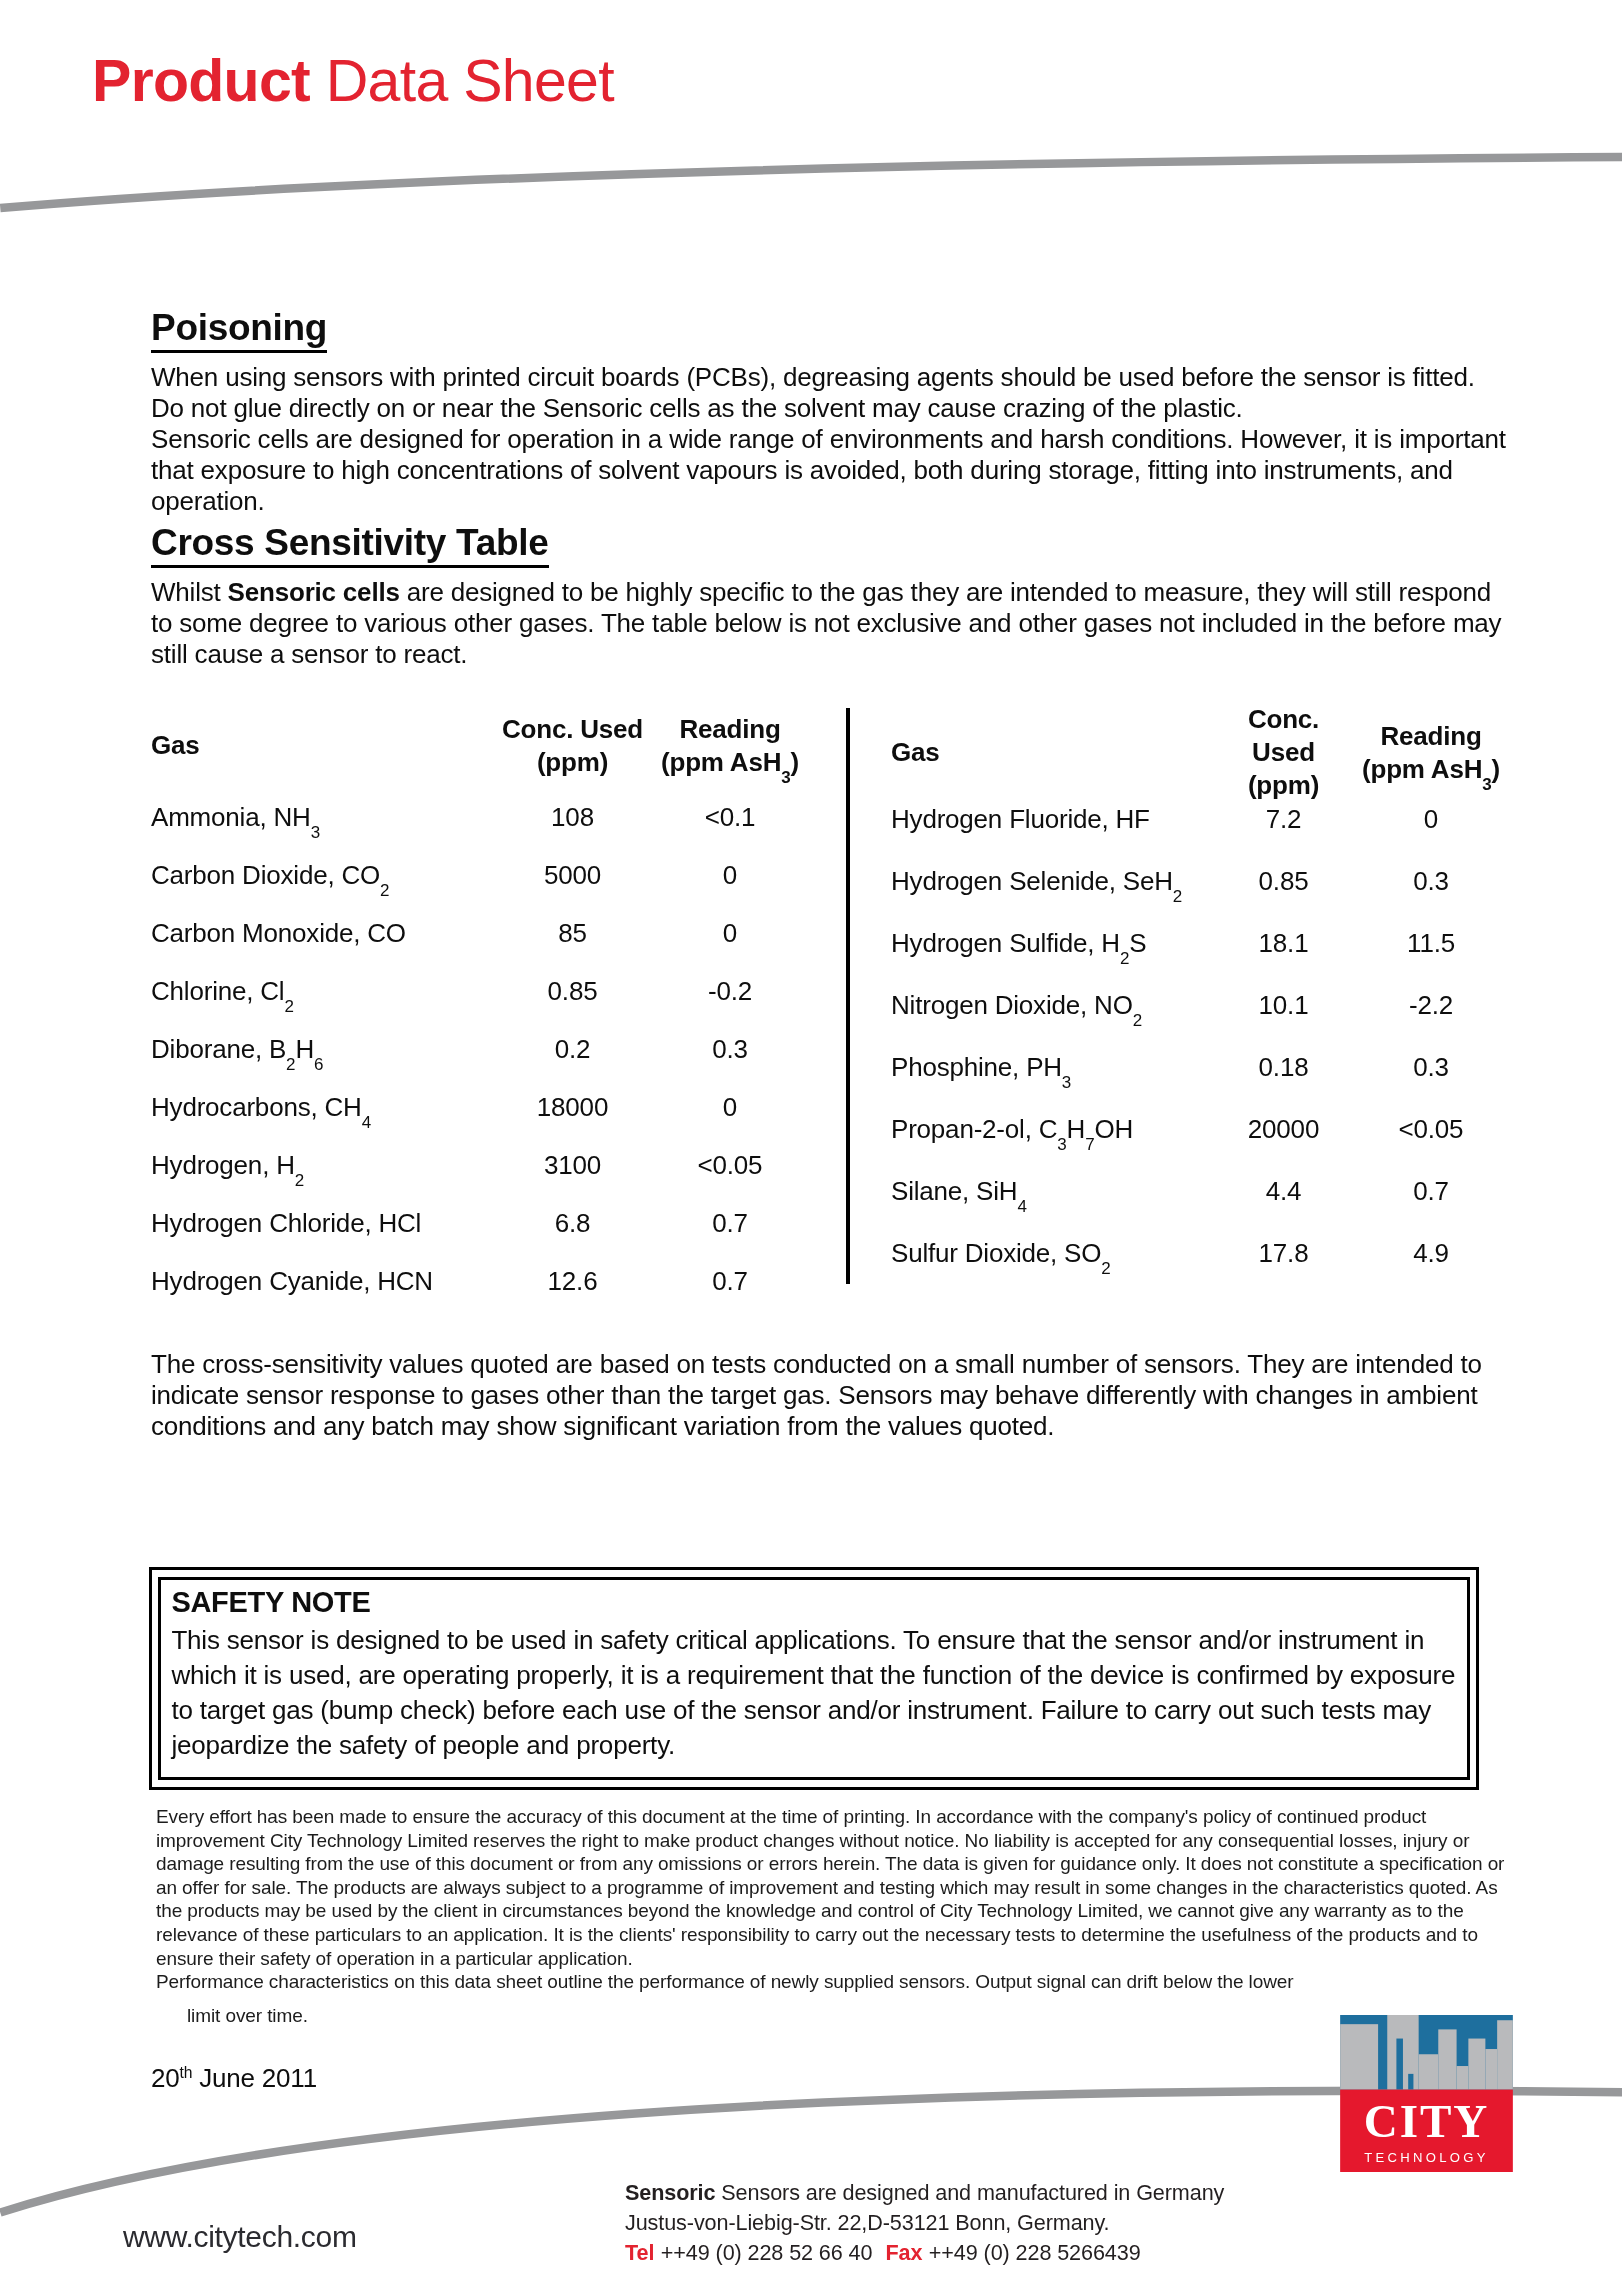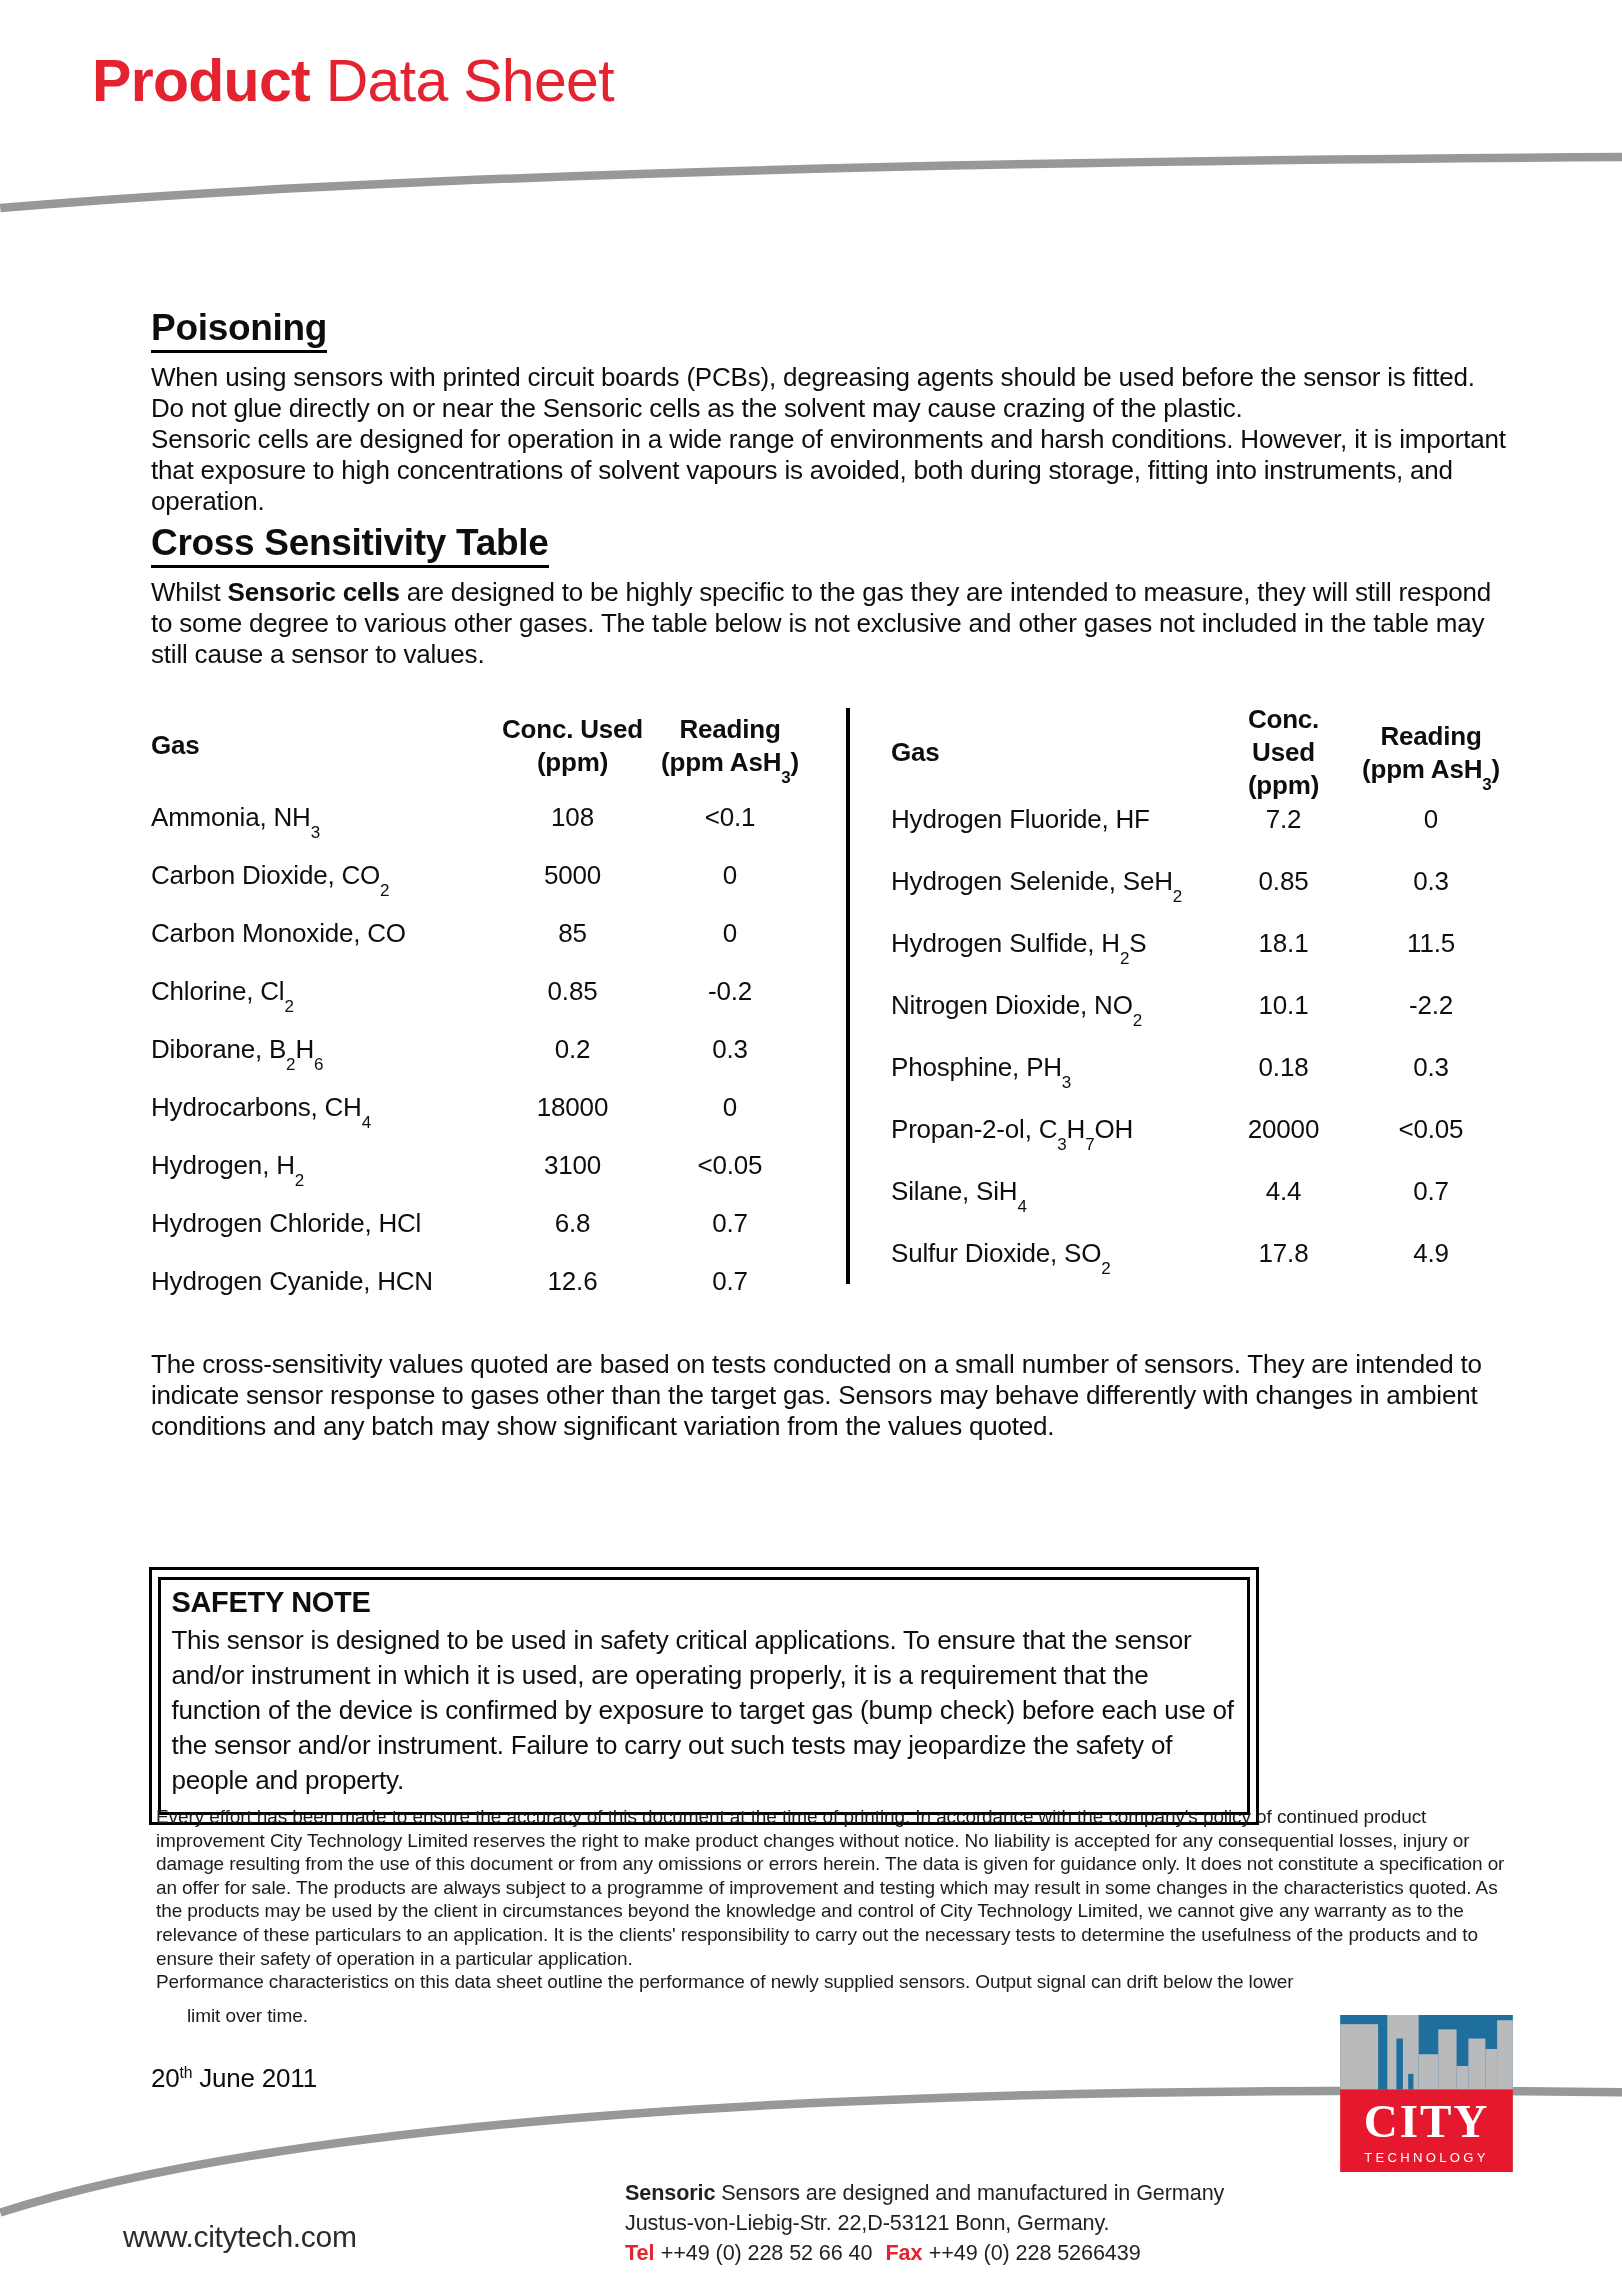--- a/index.html
+++ b/index.html
@@ -29,21 +29,21 @@
   .ctable.left .trow{grid-template-columns:1fr 151px 164px;}
   .ctable.right .trow{grid-template-columns:1fr 131px 164px;}
   .trow .c-num{text-align:center;}
   .trow.thead{font-weight:700;height:85px;line-height:33px;}
   .ctable.left .trow:not(.thead){height:58px;}
   .ctable.right .trow:not(.thead){height:62px;}
   sub{font-size:17px;line-height:0;position:relative;top:6.5px;}
   .divider{position:absolute;left:695px;top:5.2px;width:3.9px;height:576px;background:#000;}
 
   
-  .safety{position:absolute;left:149px;top:1567px;width:1110px;border:3.9px solid #000;padding:6.5px 5.9px;box-sizing:border-box;}
+  .safety{position:absolute;left:149px;top:1567px;width:1330px;border:3.9px solid #000;padding:6.5px 5.9px;box-sizing:border-box;}
   .safety .inner{border:3.3px solid #000;padding:6.5px 11.8px 14.4px 10.5px;}
   .safety .stitle{font-size:29px;font-weight:700;letter-spacing:-0.3px;margin-bottom:3.9px;}
   .safety .stext{font-size:26px;line-height:35px;letter-spacing:-0.2px;}
 
   
   .disclaimer{position:absolute;left:156px;top:1805px;width:1358px;font-size:19px;line-height:23.6px;letter-spacing:-0.1px;color:#1c1c1c;}
   .disclaimer p{margin:0;}
   .disclaimer p.indent{margin-top:10.5px;padding-left:31px;}
 
   
@@ -78,21 +78,21 @@
   </div>
 
   <div class="sec" style="top:287px;margin-top:20px;">
     <h2 class="head">Poisoning</h2>
     <p class="body">When using sensors with printed circuit boards (PCBs), degreasing agents should be used before the sensor is fitted. Do not glue directly on or near the Sensoric cells as the solvent may cause crazing of the plastic.</p>
     <p class="body">Sensoric cells are designed for operation in a wide range of environments and harsh conditions. However, it is important that exposure to high concentrations of solvent vapours is avoided, both during storage, fitting into instruments, and operation.</p>
   </div>
 
   <div class="sec" style="top:522px;">
     <h2 class="head">Cross Sensitivity Table</h2>
-    <p class="body"><span>Whilst </span><b>Sensoric cells</b><span> are designed to be highly specific to the gas they are intended to measure, they will still respond to some degree to various other gases. The table below is not exclusive and other gases not included in the table may still cause a sensor to values.</span></p>
+    <p class="body"><span>Whilst </span><b>Sensoric cells</b><span> are designed to be highly specific to the gas they are intended to measure, they will still respond to some degree to various other gases. The table below is not exclusive and other gases not included in the before may still cause a sensor to react.</span></p>
   </div>
 
   <div class="tables">
     <div class="twrap">
       <div class="ctable left">
           <div class="trow thead">
             <div class="c-gas">Gas</div>
             <div class="c-num">
               <div>Conc. Used</div>
               <div>(ppm)</div>

